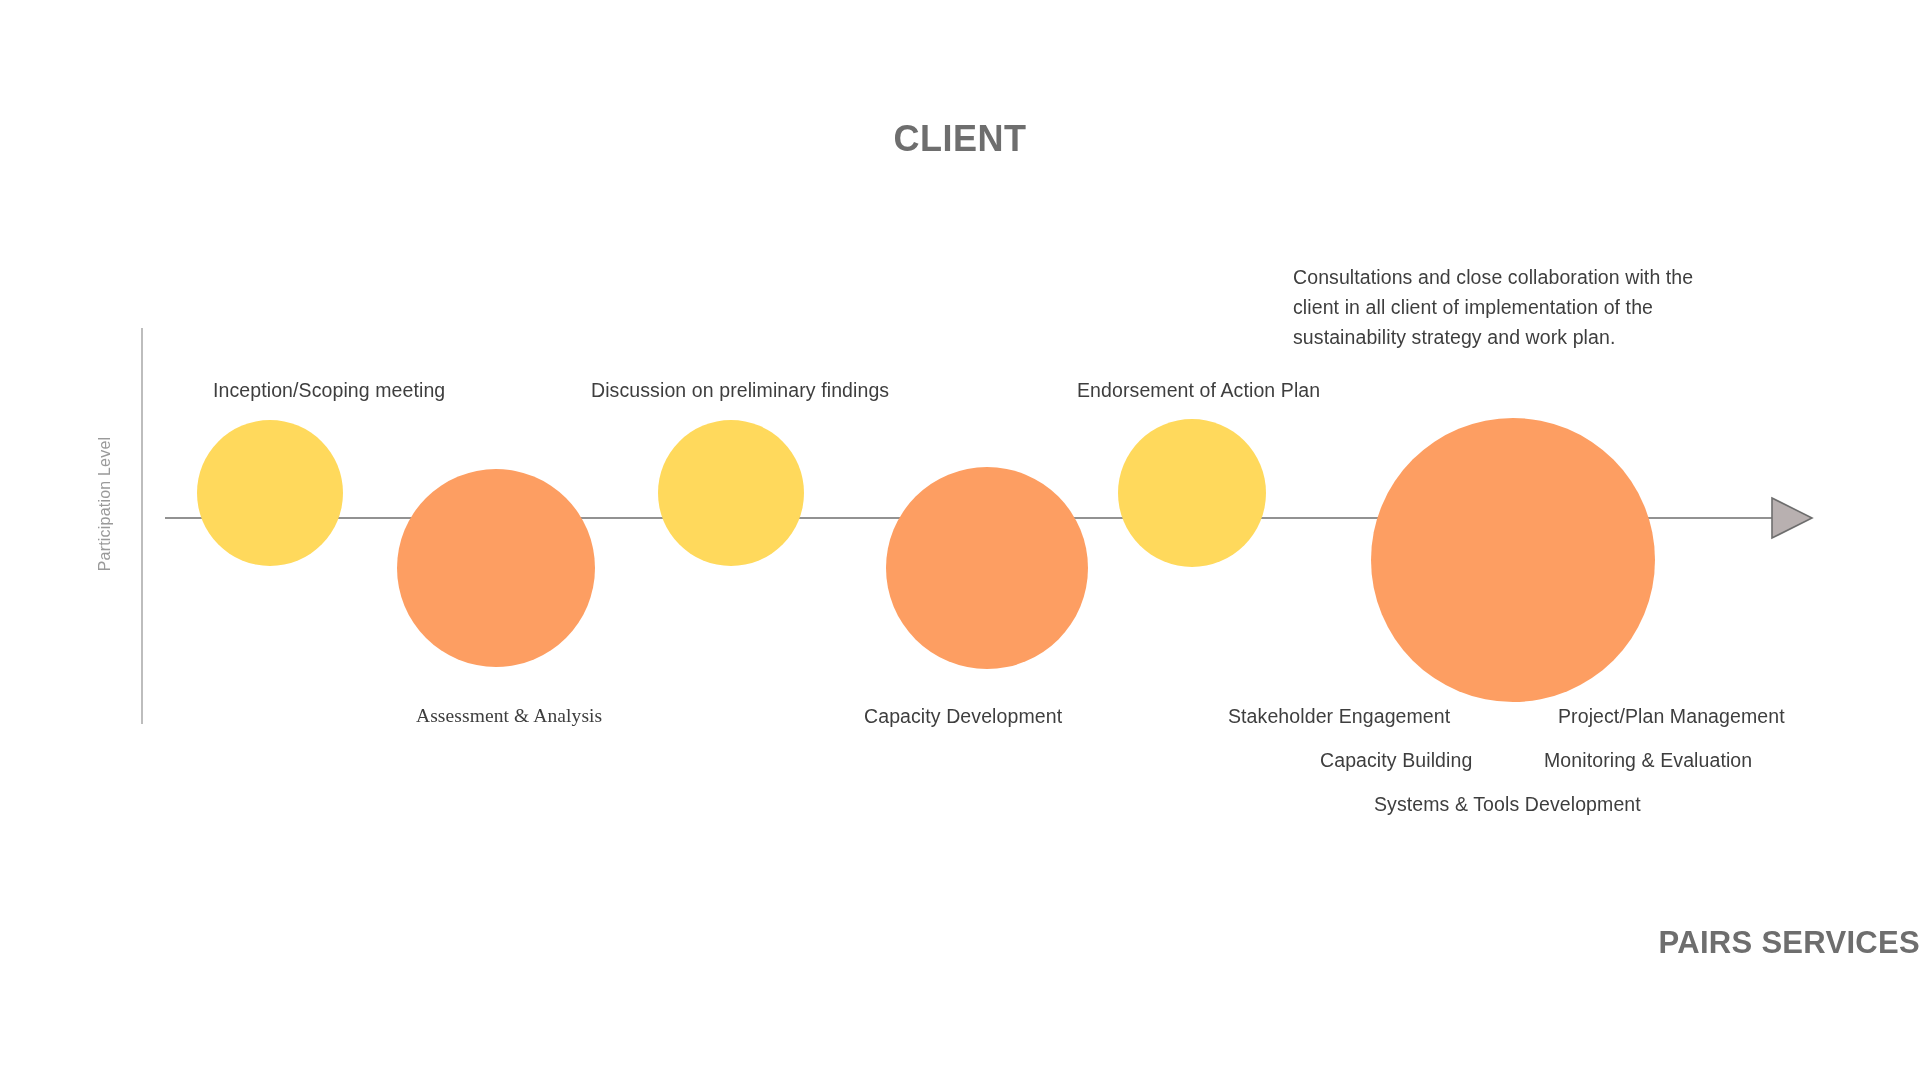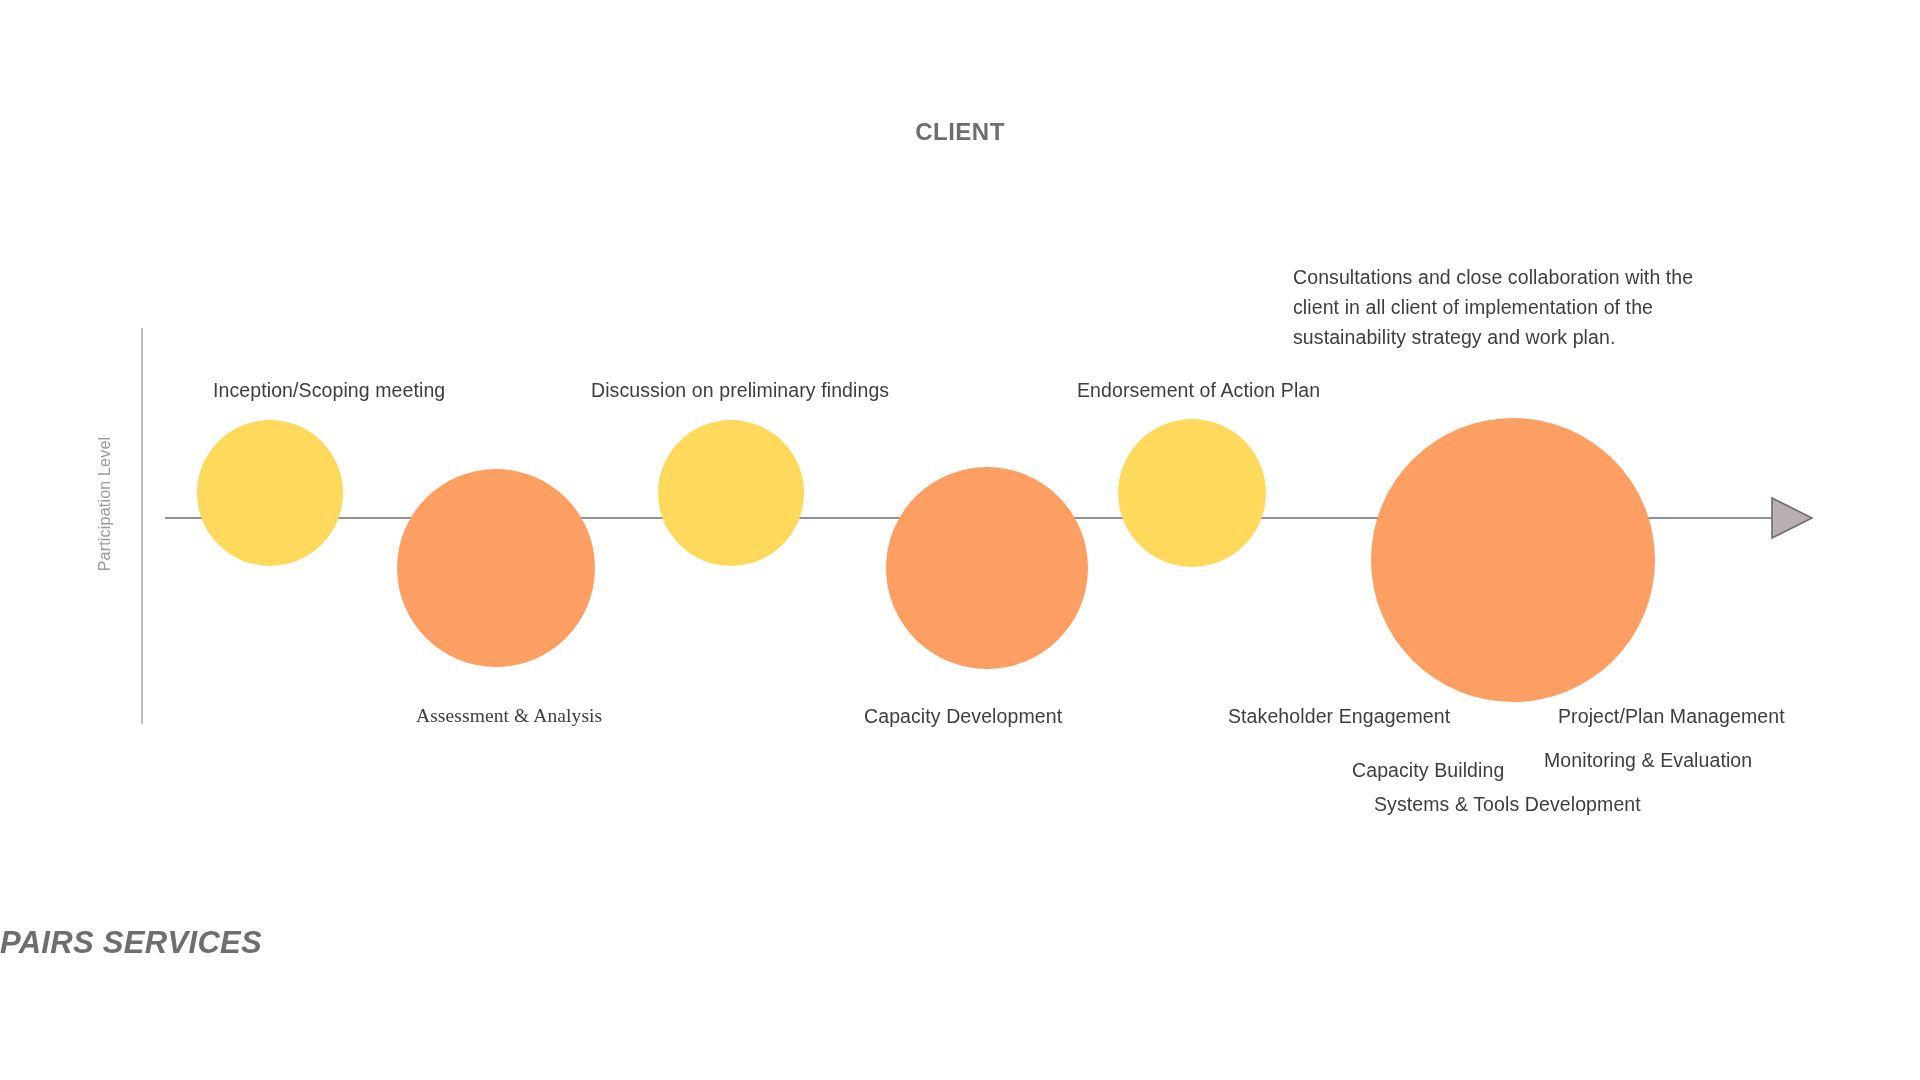--- a/index.html
+++ b/index.html
@@ -22,36 +22,35 @@
     background: #ffffff;
   }
 
   
   .title-top {
     position: absolute;
     left: 0;
     top: 118px;
     width: 1920px;
     text-align: center;
-    font-size: 24px;
+    font-size: 36px;
     font-weight: bold;
     letter-spacing: 0.5px;
     color: #6e6e6e;
   }
   .title-bottom {
     position: absolute;
     left: 0;
     top: 925px;
     width: 1920px;
-    text-align: left;
+    text-align: right;
     font-size: 31px;
     font-weight: bold;
     letter-spacing: 0.3px;
     color: #6e6e6e;
-    font-style: italic;
   }
 
   
   .y-axis-line {
     position: absolute;
     left: 141px;
     top: 328px;
     width: 2px;
     height: 396px;
     background: #bdbdbd;
@@ -131,21 +130,21 @@
   <div class="bubble" style="left:1371px; top:418px; width:284px; height:284px; background:#FD9E62;"></div>
 
   <div class="lbl lbl-above" style="left:165px; top:379px;margin-left:48px;">Inception/Scoping meeting</div>
   <div class="lbl lbl-above" style="left:591px; top:379px;">Discussion on preliminary findings</div>
   <div class="lbl lbl-above" style="left:1077px; top:379px;text-align:right;">Endorsement of Action Plan</div>
 
   <div class="lbl lbl-below" style="left:416px; top:705px;font-family:Liberation Serif, serif;">Assessment &amp; Analysis</div>
   <div class="lbl lbl-below" style="left:864px; top:705px;">Capacity Development</div>
   <div class="lbl lbl-below" style="left:1228px; top:705px;text-align:right;">Stakeholder Engagement</div>
   <div class="lbl lbl-below" style="left:1558px; top:705px;">Project/Plan Management</div>
-  <div class="lbl lbl-below" style="left:1352px; top:749px;margin-top:10px;">Capacity Building</div>
+  <div class="lbl lbl-below" style="left:1320px; top:749px;">Capacity Building</div>
   <div class="lbl lbl-below" style="left:1544px; top:749px;">Monitoring &amp; Evaluation</div>
   <div class="lbl lbl-below" style="left:1374px; top:793px;">Systems &amp; Tools Development</div>
 
   <div class="note">Consultations and close collaboration with the client in all client of implementation of the sustainability strategy and work plan.</div>
 
   <div class="title-bottom">PAIRS SERVICES</div>
 
 </div>
 
 </body></html>

